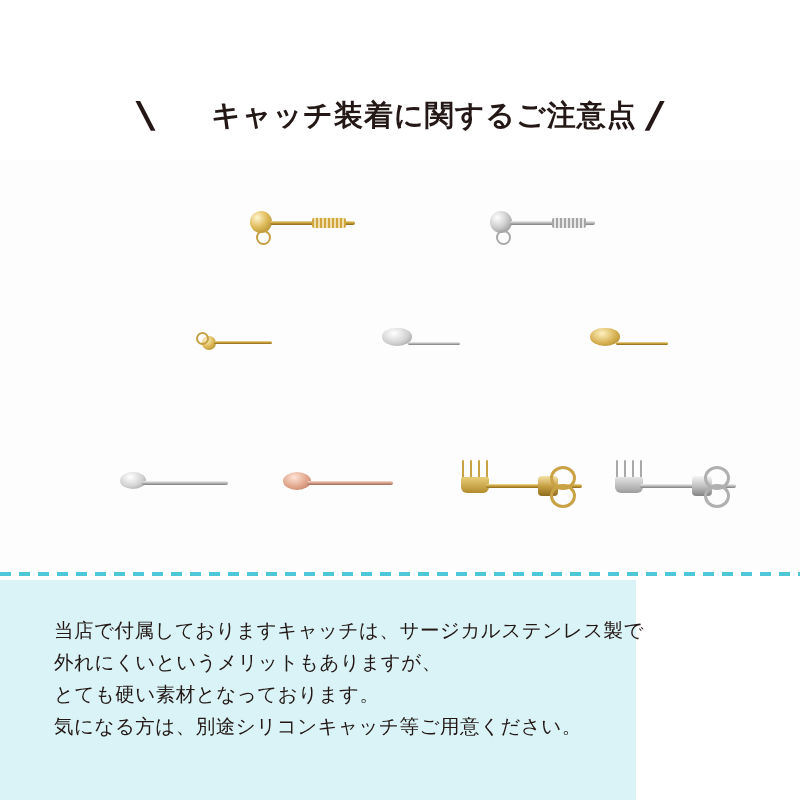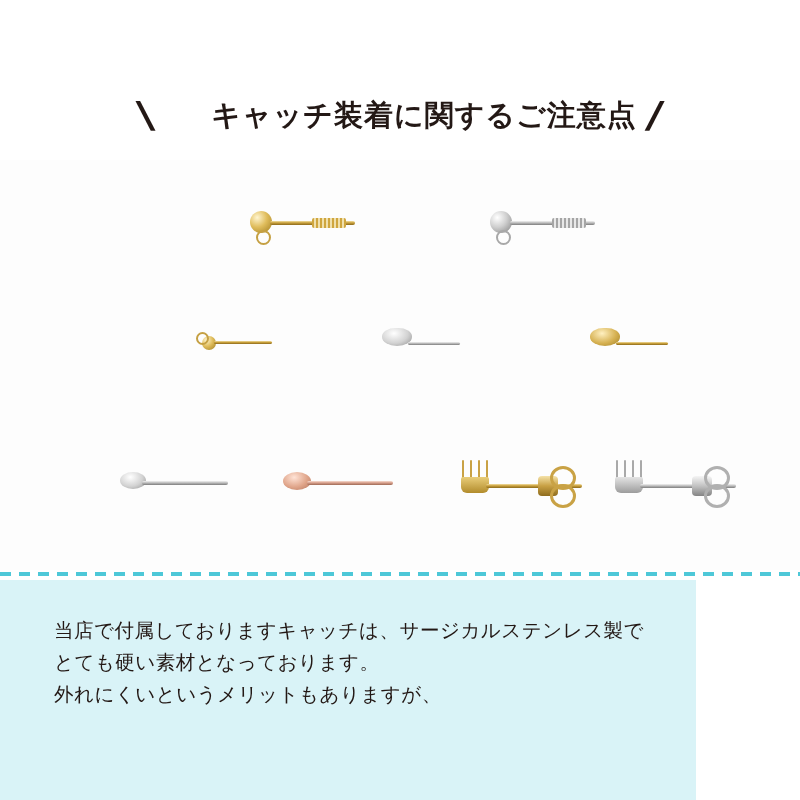--- a/index.html
+++ b/index.html
@@ -143,21 +143,21 @@
       #4ec8d8 0px, #4ec8d8 11px,
       transparent 11px, transparent 19px
     );
   }
 
   
   .note-panel {
     position: absolute;
     top: 580px;
     left: 0;
-    width: 696px;
+    width: 636px;
     height: 220px;
     background: #d9f3f7;
     box-sizing: border-box;
     padding: 34px 48px 0 54px;
   }
   .note-line {
     font-size: 19.5px;
     line-height: 32px;
     color: #231815;
     letter-spacing: 0.5px;
@@ -242,17 +242,18 @@
       <div class="catch-wing wing-silver" style="left:92px; top:6px; width:20px; height:18px;"></div>
       <div class="catch-wing wing-silver" style="left:92px; top:24px; width:20px; height:18px;"></div>
     </div>
 
   </div>
 
   <div class="divider"></div>
 
   <div class="note-panel">
     <div class="note-line">当店で付属しておりますキャッチは、サージカルステンレス製で</div>
+    <div class="note-line">外れにくいというメリットもありますが、</div>
     <div class="note-line">とても硬い素材となっております。</div>
-    <div class="note-line">外れにくいというメリットもありますが、</div>
+    <div class="note-line">気になる方は、別途シリコンキャッチ等ご用意ください。</div>
   </div>
 
 </div>
 
 </body></html>

